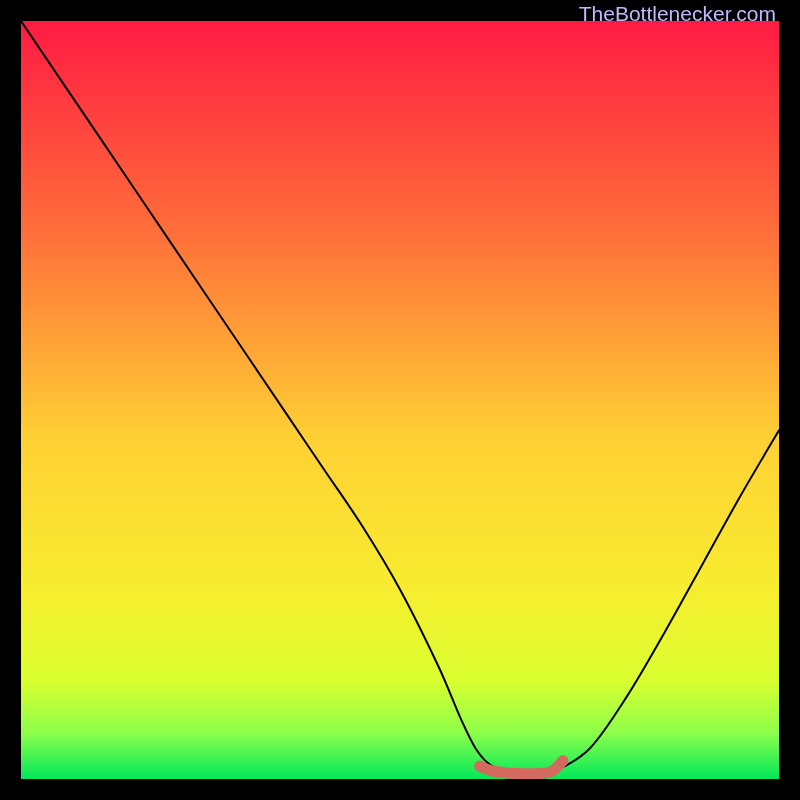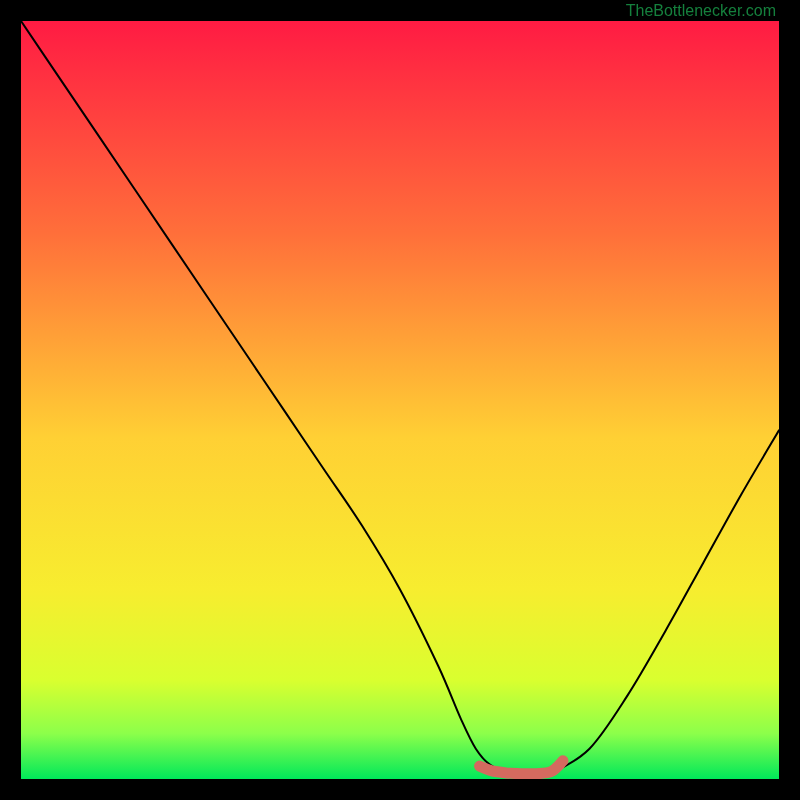--- a/index.html
+++ b/index.html
@@ -15,23 +15,23 @@
     left: 21px;
     top: 21px;
     width: 758px;
     height: 758px;
   }
   .watermark {
     position: absolute;
     top: 2px;
     right: 24px;
     font-family: Arial, Helvetica, sans-serif;
-    font-size: 16px;
+    font-size: 21px;
     font-weight: 500;
-    color: #15803d;
+    color: #c4b5fd;
     letter-spacing: 0px;
   }
 </style>
 </head>
 <body>
 
 <div class="frame">
   <svg width="758" height="758" viewBox="0 0 758 758" preserveAspectRatio="none">
     <defs>
       <linearGradient id="bg-grad" x1="0" y1="0" x2="0" y2="1">

